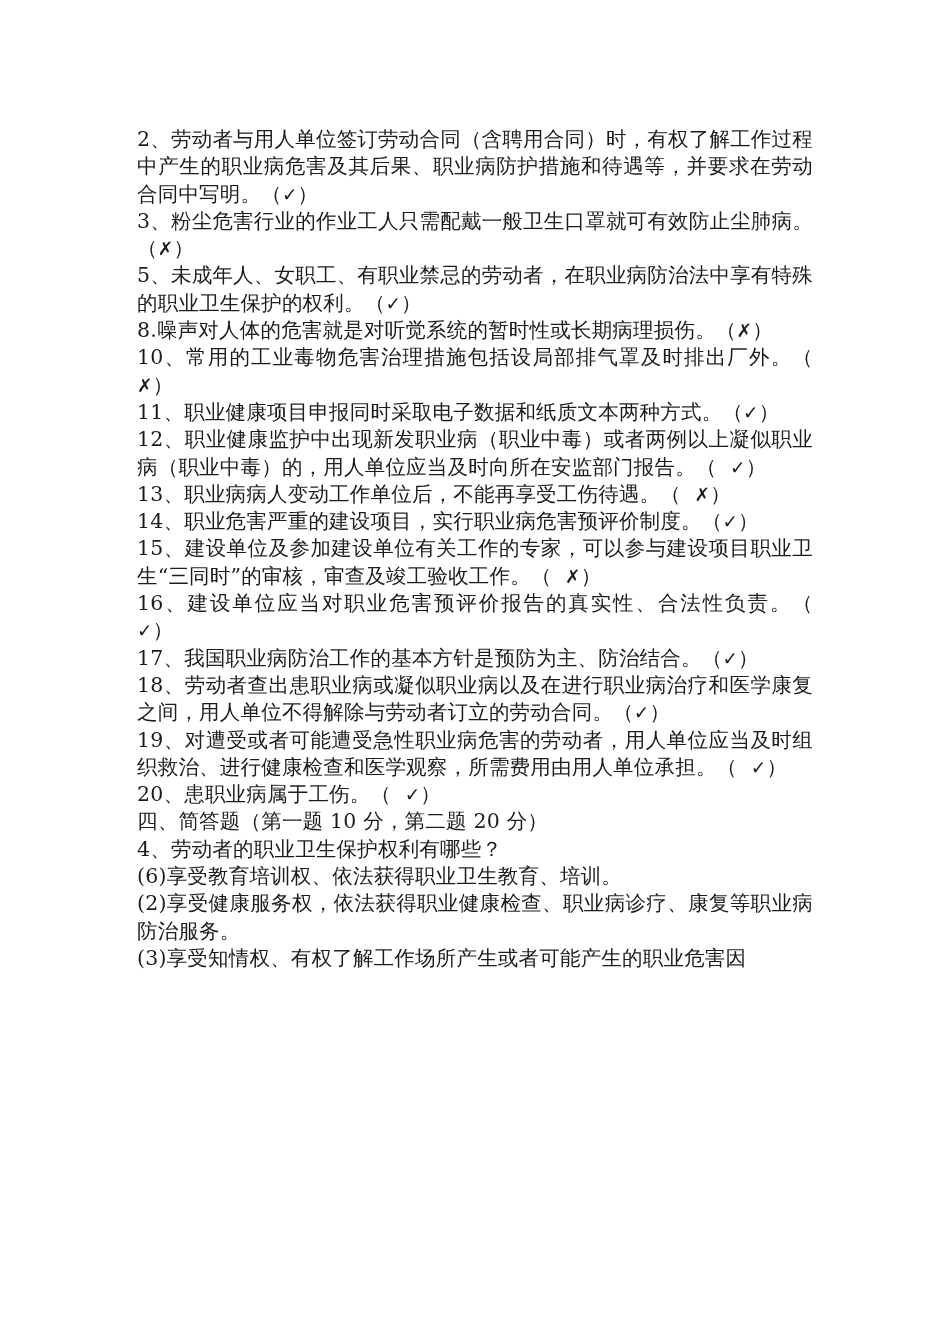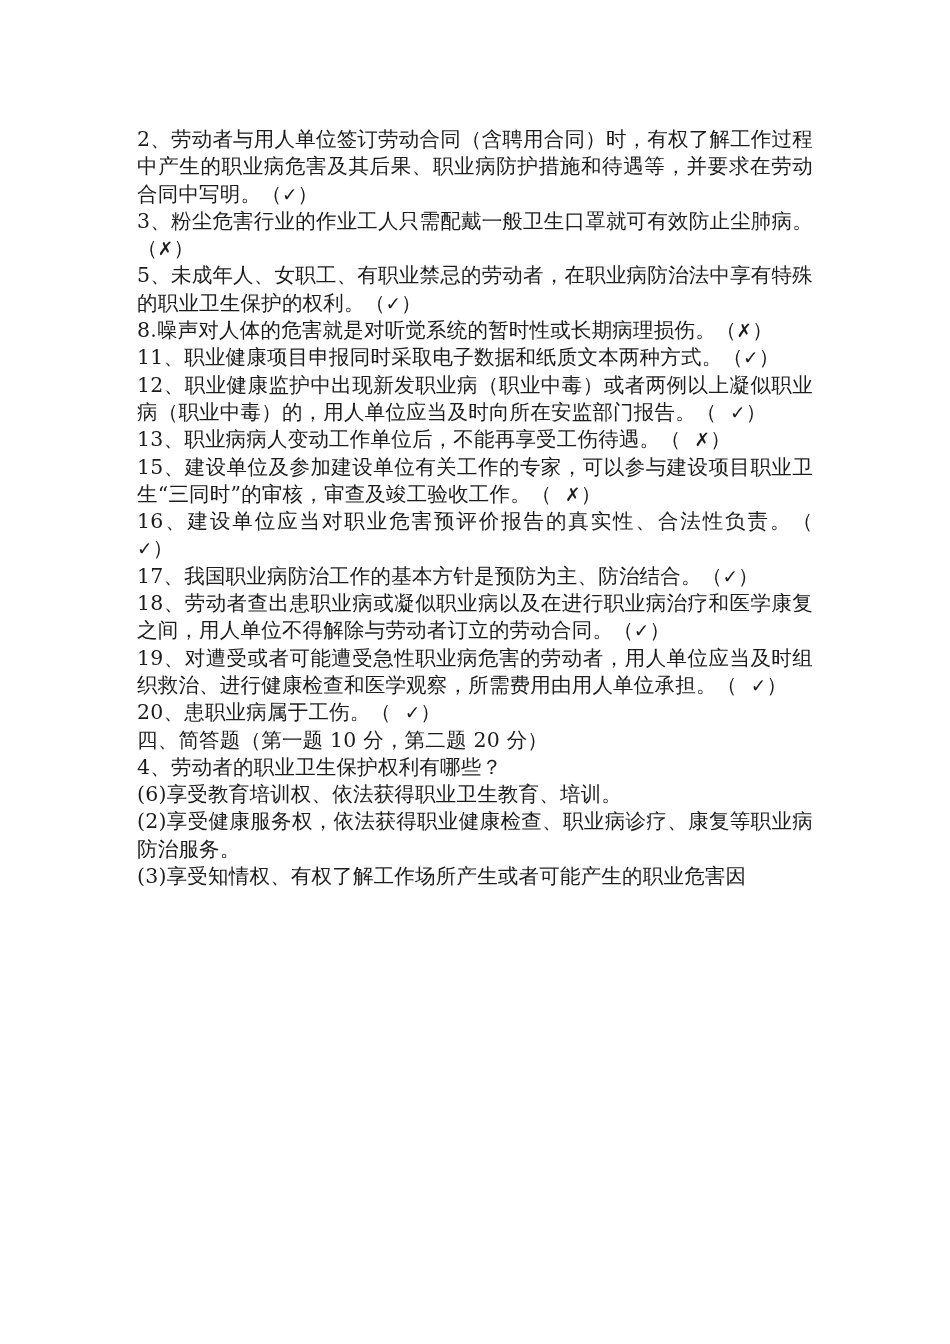--- a/index.html
+++ b/index.html
@@ -48,23 +48,25 @@
 </style>
 </head>
 <body>
 
 <div class="page">
   <div class="text-column">
     <p class="para indent-0">2、劳动者与用人单位签订劳动合同（含聘用合同）时，有权了解工作过程中产生的职业病危害及其后果、职业病防护措施和待遇等，并要求在劳动合同中写明。（<span class="mark">✓</span>）</p>
     <p class="para indent-0">3、粉尘危害行业的作业工人只需配戴一般卫生口罩就可有效防止尘肺病。（<span class="mark">✗</span>）</p>
     <p class="para indent-0">5、未成年人、女职工、有职业禁忌的劳动者，在职业病防治法中享有特殊的职业卫生保护的权利。（<span class="mark">✓</span>）</p>
     <p class="para indent-0">8.噪声对人体的危害就是对听觉系统的暂时性或长期病理损伤。（<span class="mark">✗</span>）</p>
+    <p class="para indent-0">10、常用的工业毒物危害治理措施包括设局部排气罩及时排出厂外。（ <span class="mark">✗</span>）</p>
     <p class="para indent-0">11、职业健康项目申报同时采取电子数据和纸质文本两种方式。（<span class="mark">✓</span>）</p>
     <p class="para indent-0">12、职业健康监护中出现新发职业病（职业中毒）或者两例以上凝似职业病（职业中毒）的，用人单位应当及时向所在安监部门报告。（  <span class="mark">✓</span>）</p>
     <p class="para indent-0">13、职业病病人变动工作单位后，不能再享受工伤待遇。（  <span class="mark">✗</span>）</p>
+    <p class="para indent-0">14、职业危害严重的建设项目，实行职业病危害预评价制度。（<span class="mark">✓</span>）</p>
     <p class="para indent-0">15、建设单位及参加建设单位有关工作的专家，可以参与建设项目职业卫生“三同时”的审核，审查及竣工验收工作。（  <span class="mark">✗</span>）</p>
     <p class="para indent-0">16、建设单位应当对职业危害预评价报告的真实性、合法性负责。（  <span class="mark">✓</span>）</p>
     <p class="para indent-0">17、我国职业病防治工作的基本方针是预防为主、防治结合。（<span class="mark">✓</span>）</p>
     <p class="para indent-0">18、劳动者查出患职业病或凝似职业病以及在进行职业病治疗和医学康复之间，用人单位不得解除与劳动者订立的劳动合同。（<span class="mark">✓</span>）</p>
     <p class="para indent-0">19、对遭受或者可能遭受急性职业病危害的劳动者，用人单位应当及时组织救治、进行健康检查和医学观察，所需费用由用人单位承担。（  <span class="mark">✓</span>）</p>
     <p class="para indent-0">20、患职业病属于工伤。（  <span class="mark">✓</span>）</p>
     <p class="para indent-0">四、简答题（第一题 10 分，第二题 20 分）</p>
     <p class="para indent-0">4、劳动者的职业卫生保护权利有哪些？</p>
     <p class="para indent-0">(6)享受教育培训权、依法获得职业卫生教育、培训。</p>
     <p class="para indent-0">(2)享受健康服务权，依法获得职业健康检查、职业病诊疗、康复等职业病防治服务。</p>

